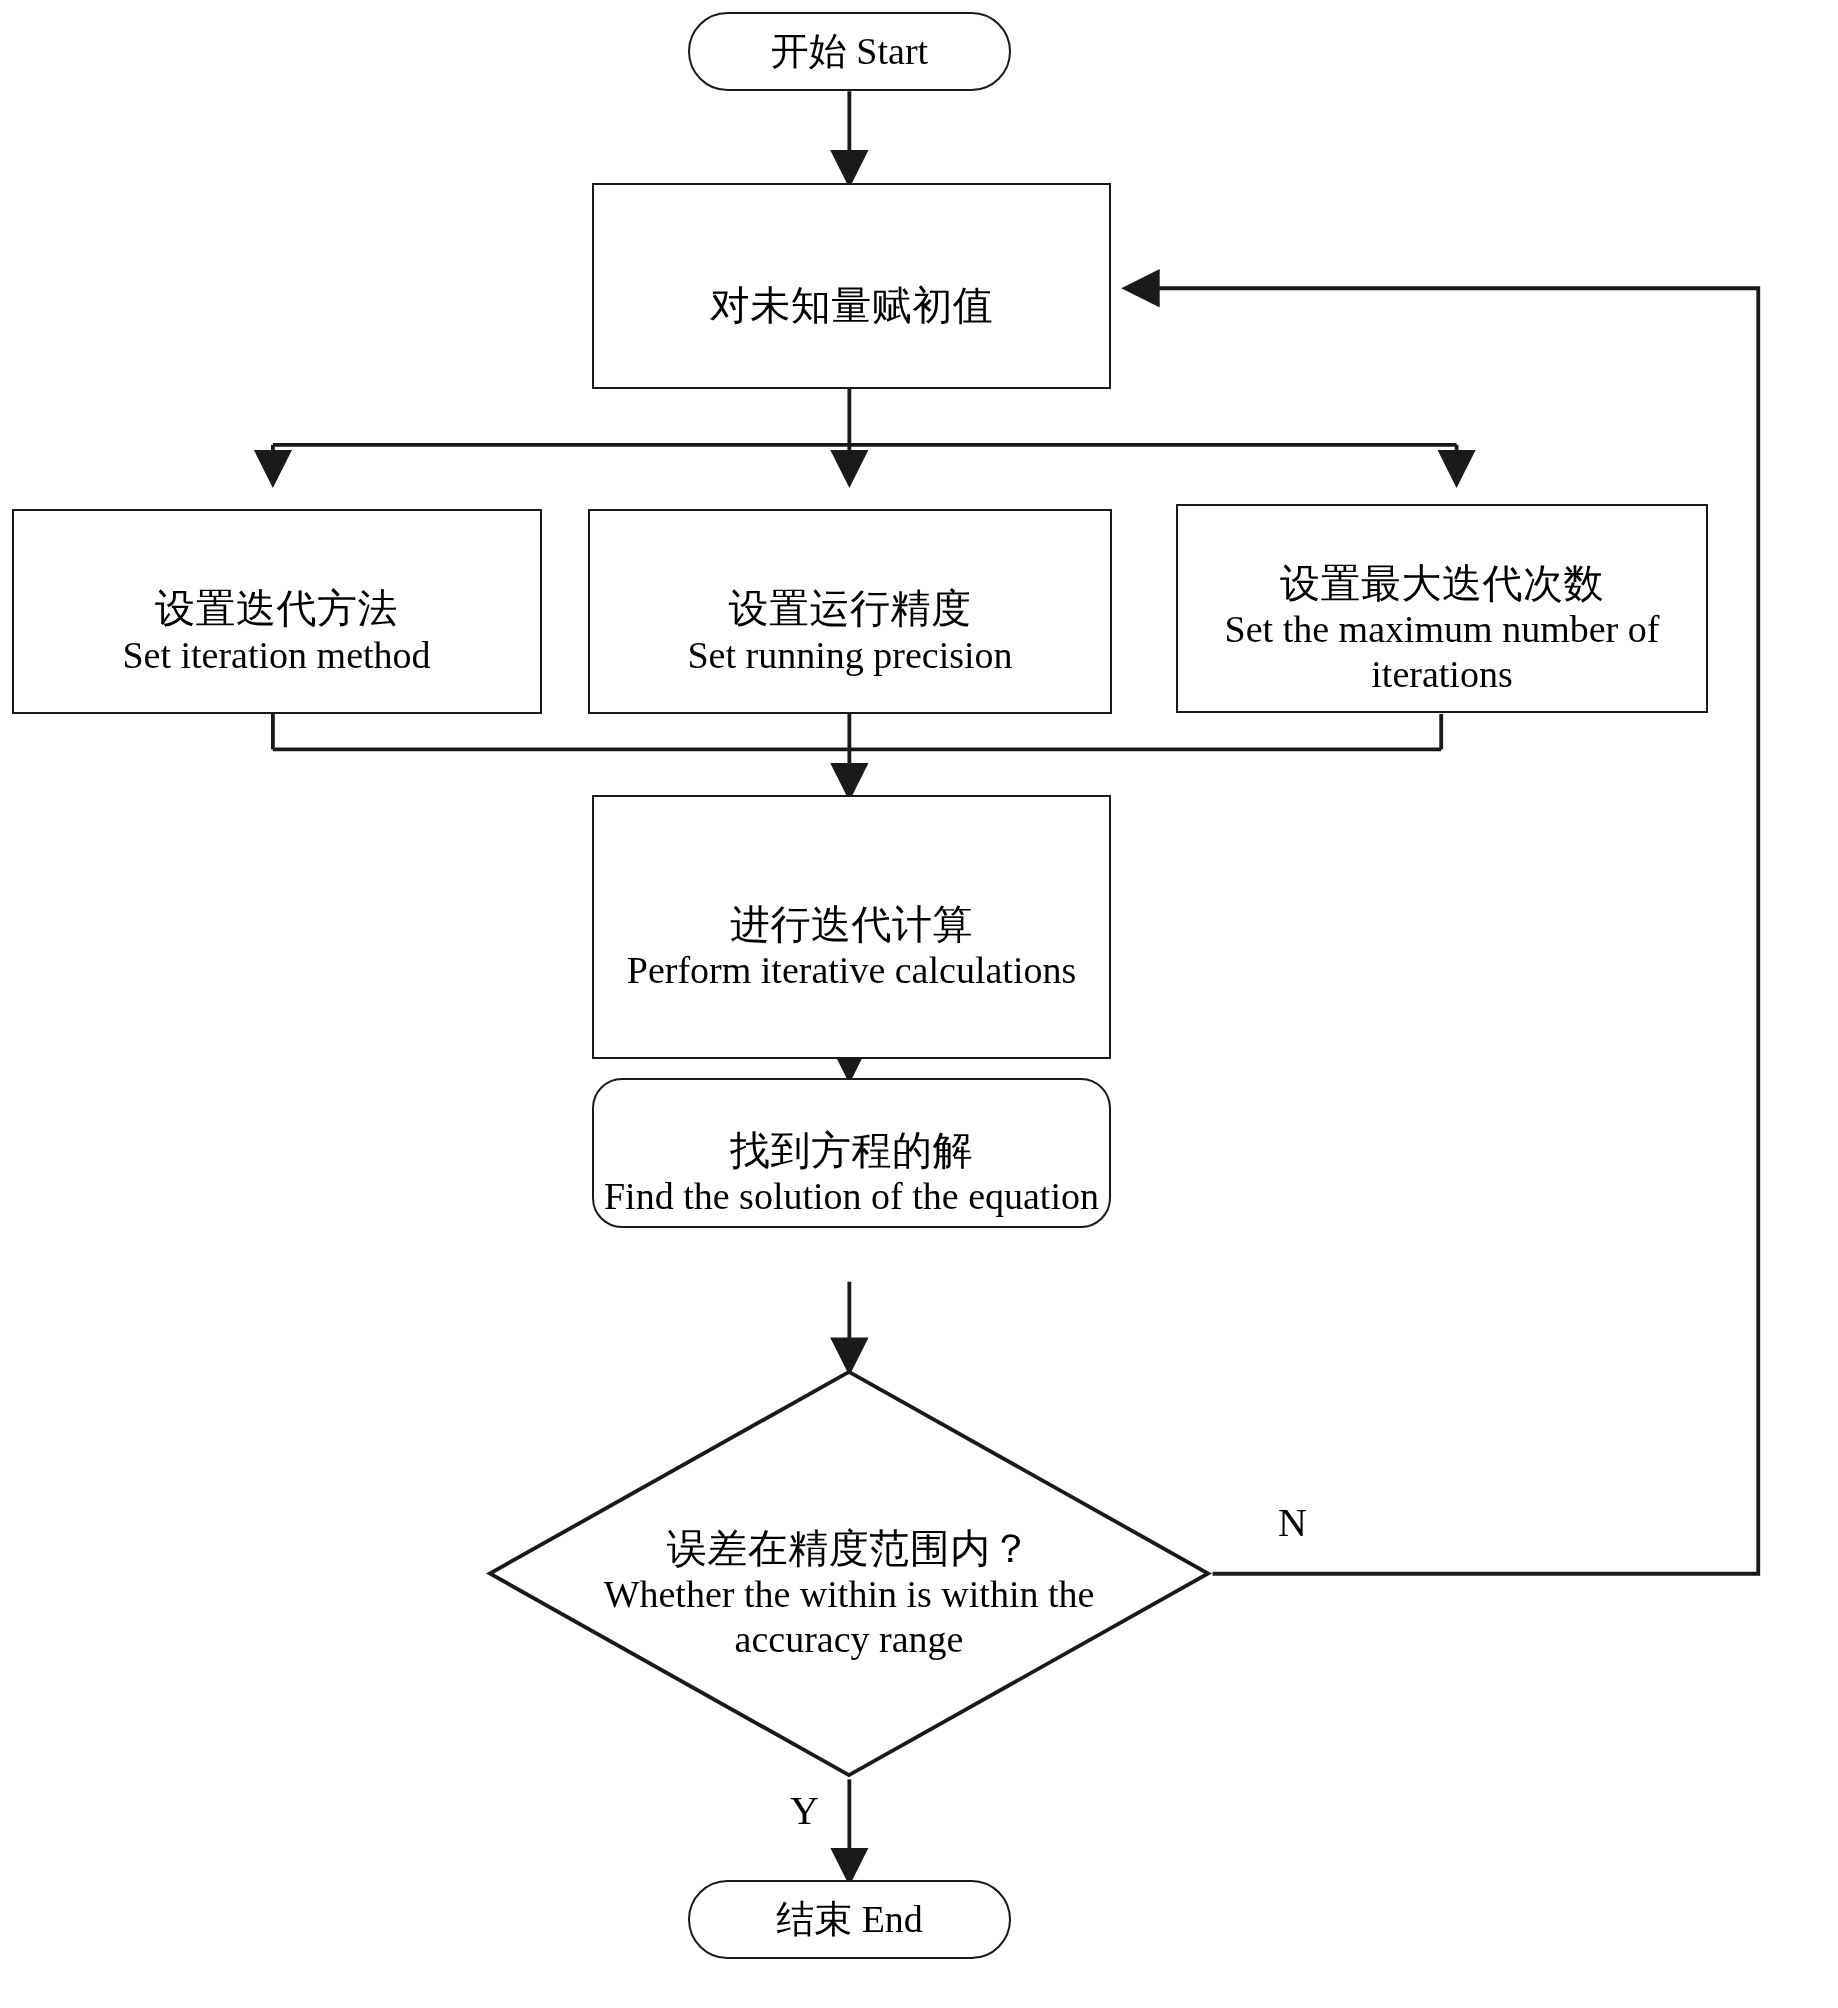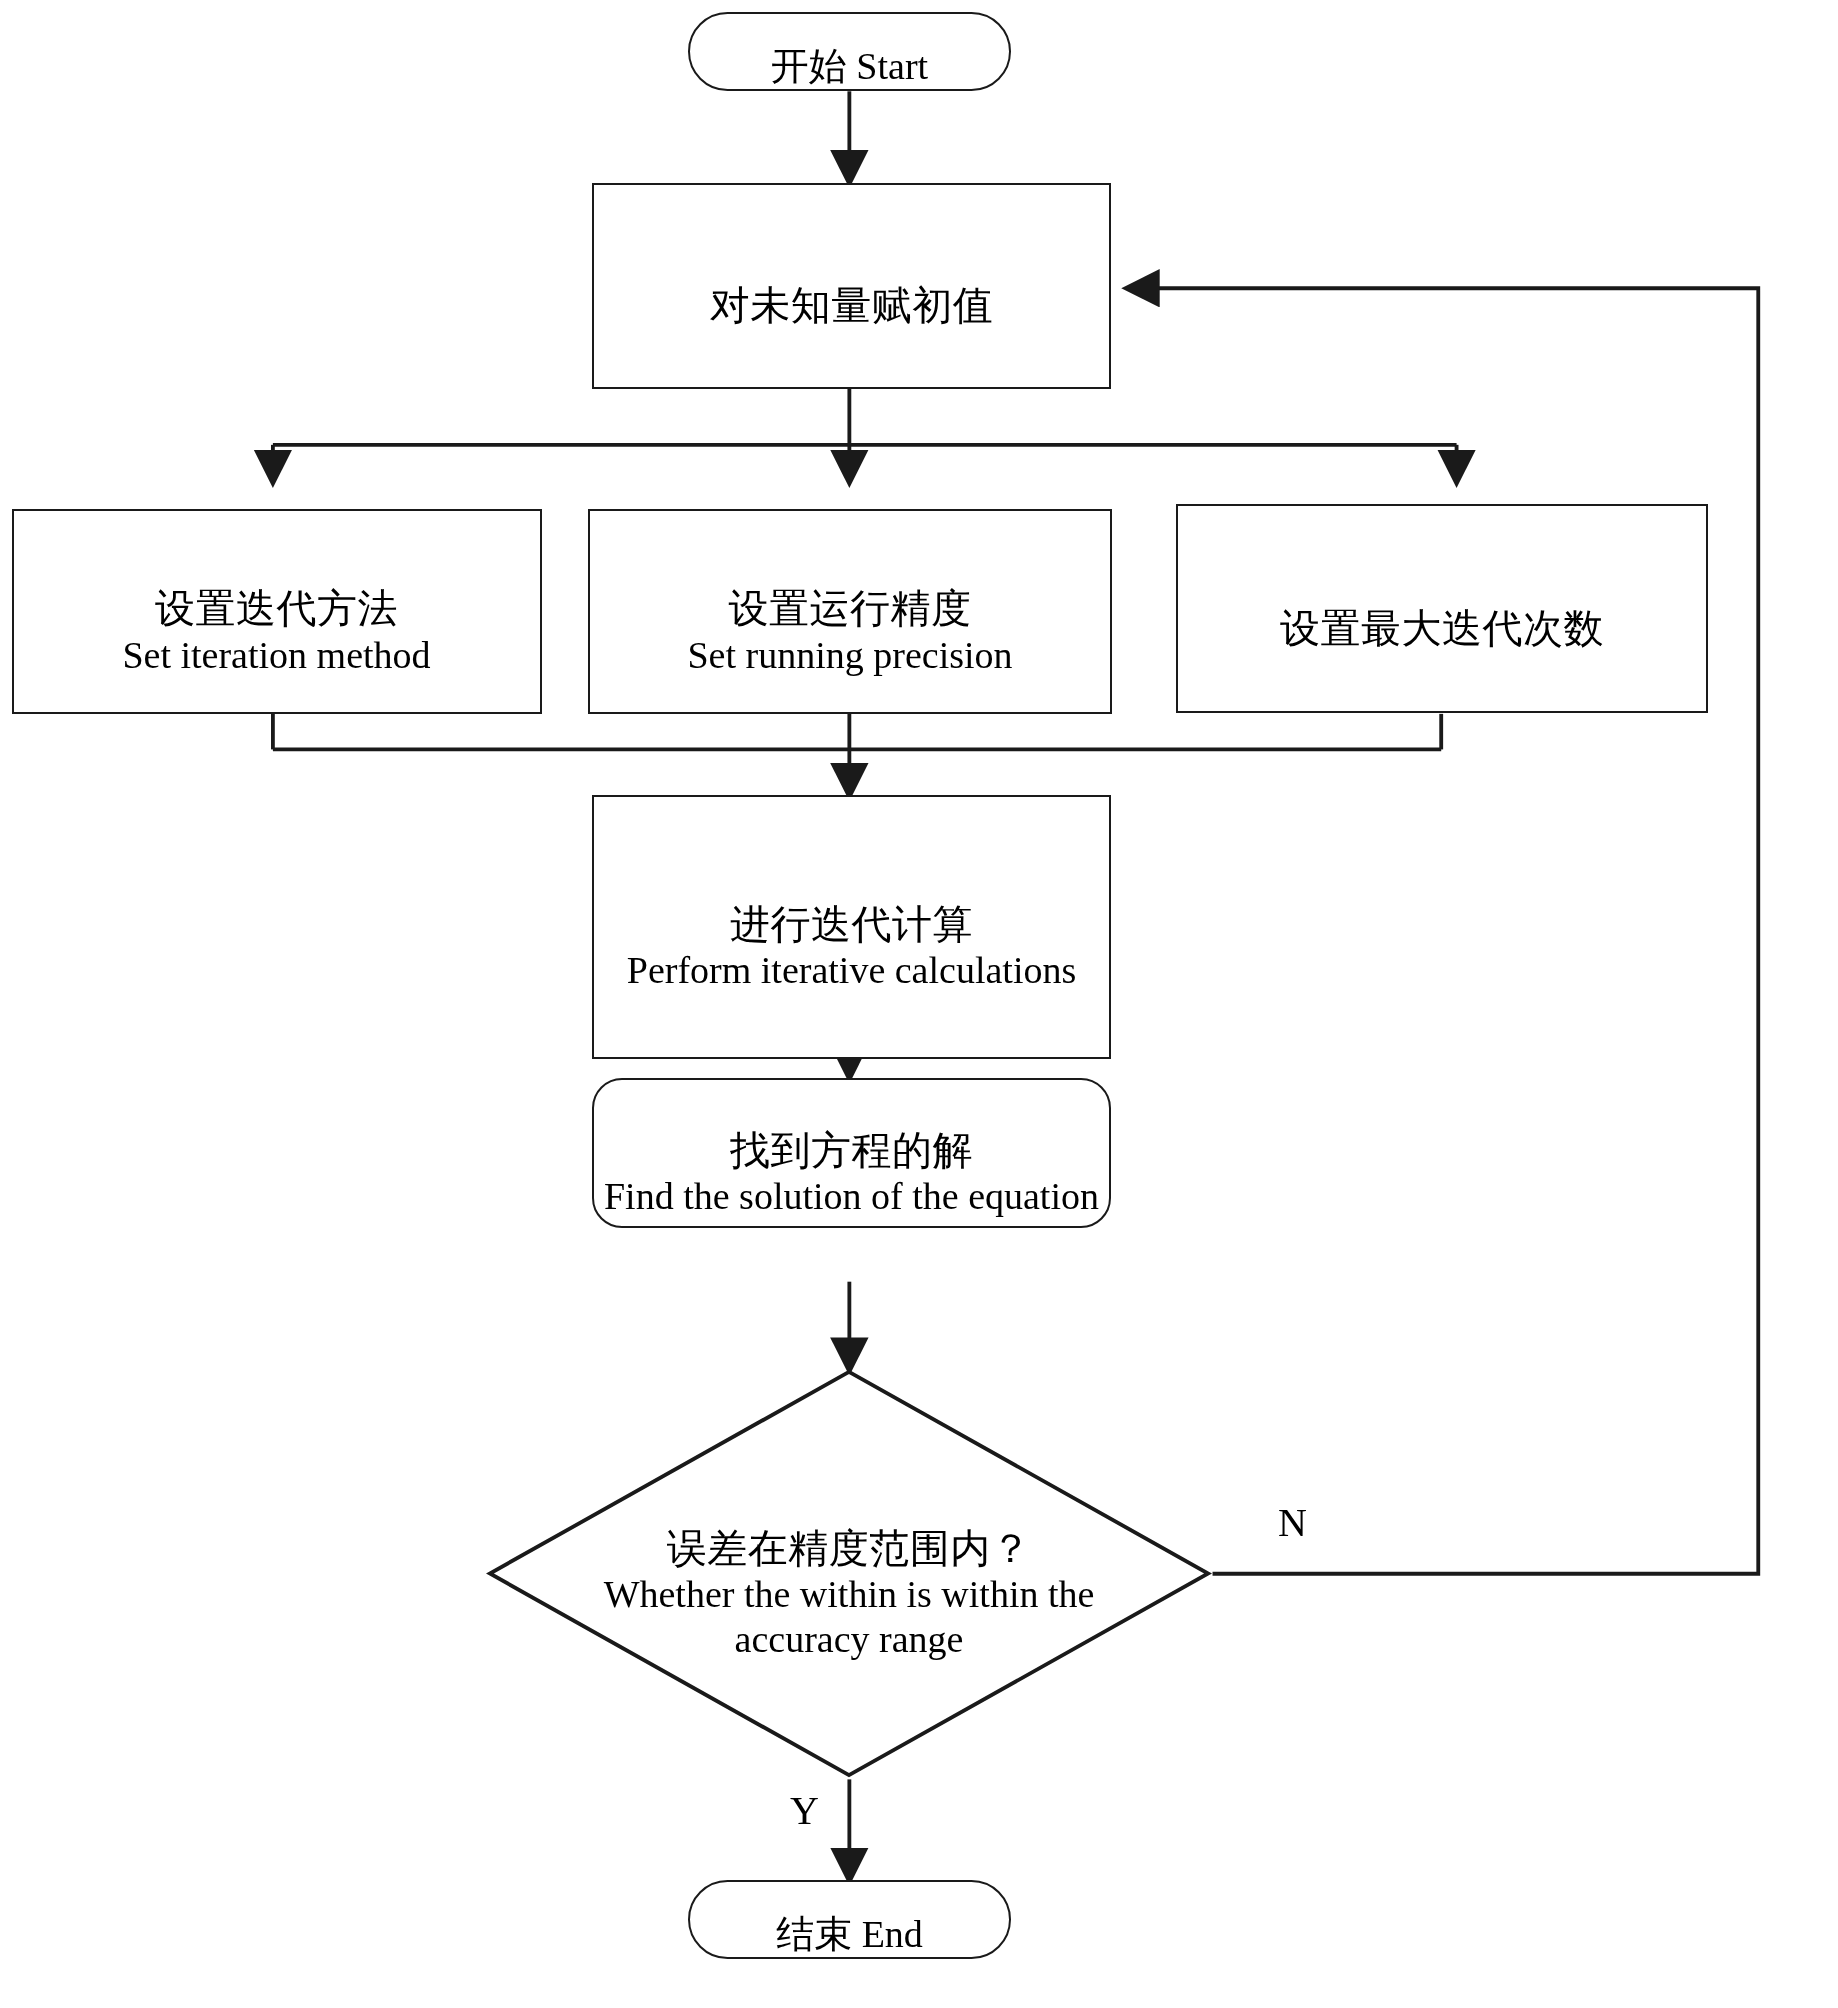--- a/index.html
+++ b/index.html
@@ -46,21 +46,20 @@
     font-size: 40px;
     letter-spacing: 0.5px;
     margin-top: 40px;
   }
   .en {
     display: block;
     font-size: 38px;
   }
   .terminator {
     border-radius: 58px;
-    align-items: flex-end;
   }
   .diamond-wrap {
     position: absolute;
     z-index: 3;
   }
   .diamond-wrap svg {
     position: absolute;
     left: 0;
     top: 0;
   }
@@ -141,20 +140,21 @@
   <div class="node" style="left:588px; top:509px; width:524px; height:205px;">
     <span class="lines">
       <span class="cn">设置运行精度</span>
       <span class="en">Set running precision</span>
     </span>
   </div>
 
   <div class="node" style="left:1176px; top:504px; width:532px; height:209px;">
     <span class="lines">
       <span class="cn">设置最大迭代次数</span>
+      <span class="en">Set the maximum number of iterations</span>
     </span>
   </div>
 
   <div class="node" style="left:592px; top:795px; width:519px; height:264px;">
     <span class="lines">
       <span class="cn">进行迭代计算</span>
       <span class="en">Perform iterative calculations</span>
     </span>
   </div>
 

